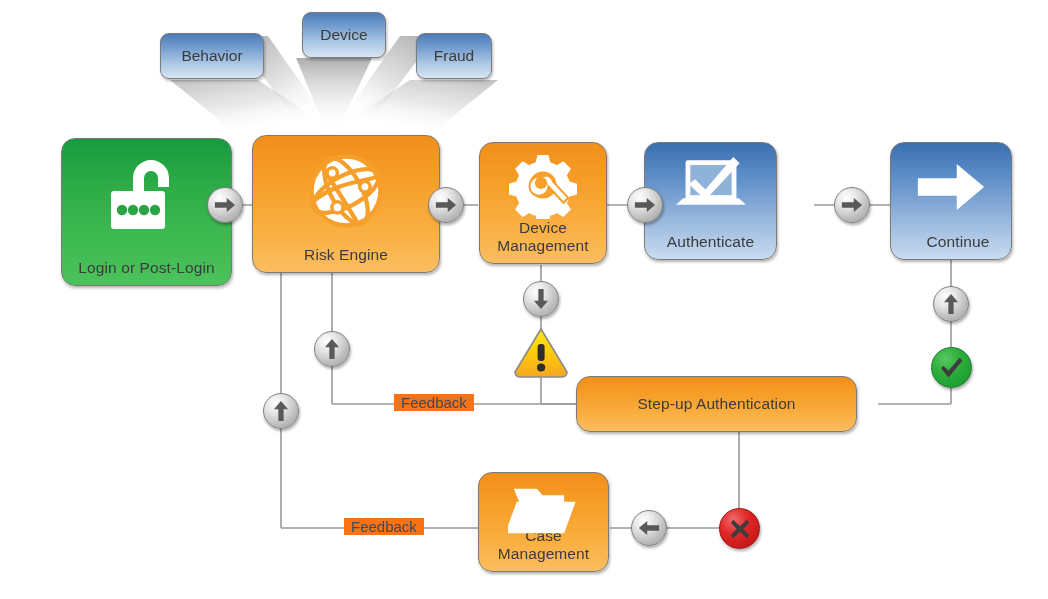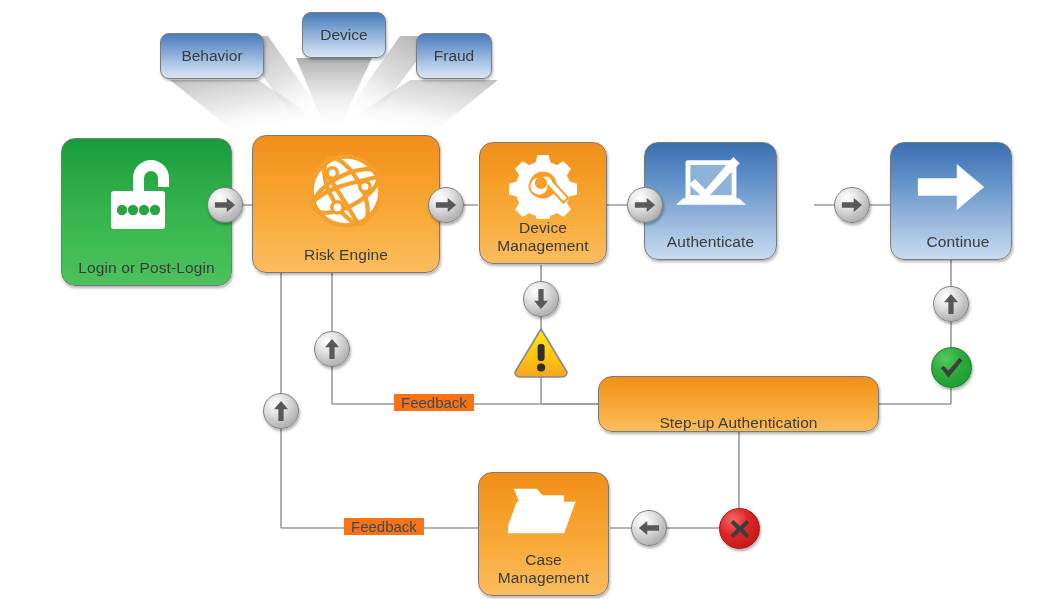--- a/index.html
+++ b/index.html
@@ -267,27 +267,27 @@
     <div class="glyph" style="top:18px;">
       <svg width="72" height="52" viewBox="0 0 100 72">
         <path d="M4 24 h54 V4 l38 32 -38 32 V48 H4 z" fill="#ffffff"></path>
       </svg>
     </div>
     <div class="label">
       <div>Continue</div>
     </div>
   </div>
 
-  <div class="node orange" style="left:598px; top:376px; width:281px; height:56px; ">
+  <div class="node orange" style="left:576px; top:376px; width:281px; height:56px; justify-content:center;">
     <div class="label" style="padding:0;">
       <div>Step-up Authentication</div>
     </div>
   </div>
 
-  <div class="node orange" style="left:478px; top:472px; width:131px; height:124px;">
+  <div class="node orange" style="left:478px; top:472px; width:131px; height:100px;">
     <div class="glyph" style="top:10px;">
       <svg width="72" height="56" viewBox="0 0 100 78">
         <path d="M8 8 h32 l8 9 h30 v11 h-62 z" fill="#ffffff"></path>
         <path d="M12 26 h82 l-16 44 h-82 z" fill="#ffffff"></path>
       </svg>
     </div>
     <div class="label">
       <div>Case</div>
       <div>Management</div>
     </div>

